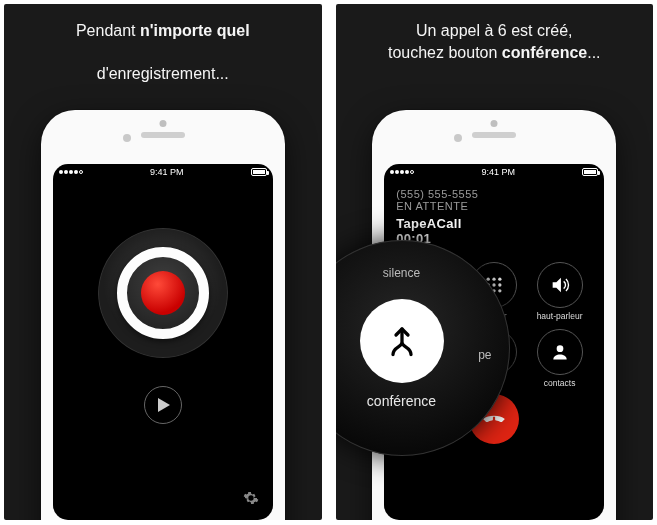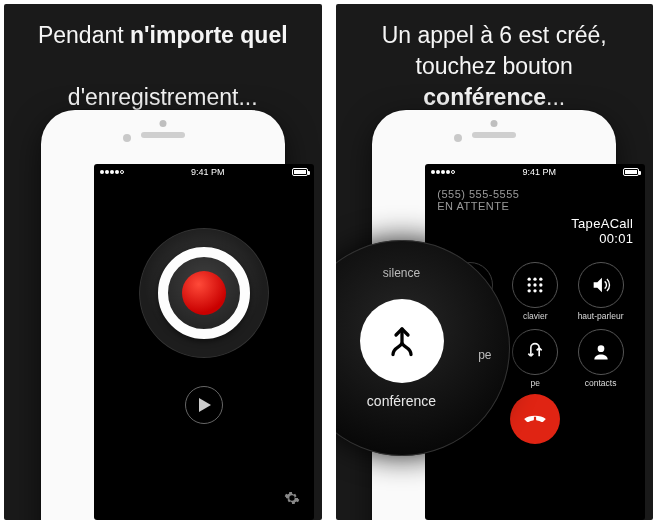--- a/index.html
+++ b/index.html
@@ -16,21 +16,21 @@
     background: #1a1a1a;
     border-radius: 2px;
     width: 318px;
     height: 516px;
     position: relative;
     overflow: hidden;
   }
   .headline {
     color: #f5f5f5;
     text-align: center;
-    font-size: 23px;
+    font-size: 16px;
     font-weight: 300;
     padding: 16px 14px 10px;
     line-height: 1.35;
   }
   .headline b { font-weight: 700; }
 
   
   .phone {
     position: absolute;
     left: 50%;
@@ -57,25 +57,24 @@
   }
   .sensor {
     position: absolute;
     top: 24px; left: 82px;
     width: 8px; height: 8px; border-radius: 50%;
     background: #c9c9c9;
   }
   .screen {
     width: 100%; height: 100%;
     background: #000;
-    border-radius: 3px;
+    border-radius: 15px;
     position: relative;
     overflow: hidden;
     color: #fff;
-    margin-left: 41px;
   }
   .statusbar {
     display: flex;
     justify-content: space-between;
     align-items: center;
     font-size: 9px;
     padding: 3px 6px;
     height: 16px;
     font-weight: 400;
   }
@@ -121,21 +120,21 @@
     position:absolute; bottom:10px; right:14px;
     color:#888;
   }
 
   
   .callinfo { padding: 6px 12px 0; }
   .callrow {
     display:flex; justify-content:space-between; font-size:11px;
     color:#9a9a9a; letter-spacing:0.5px; padding: 2px 0; flex-direction: column;
   }
-  .callrow.main { color:#fff; font-size:13px; font-weight:400; letter-spacing:0.3px;align-items:flex-end;}
+  .callrow.main { color:#fff; font-size:13px; font-weight:700; letter-spacing:0.3px;}
   .grid {
     display:grid;
     grid-template-columns: repeat(3, 1fr);
     gap: 8px 8px;
     padding: 14px 16px 0;
   }
   .op {
     display:flex; flex-direction:column; align-items:center;
     font-size:8.5px; font-weight:300; color:#ddd; gap:3px;
   }

